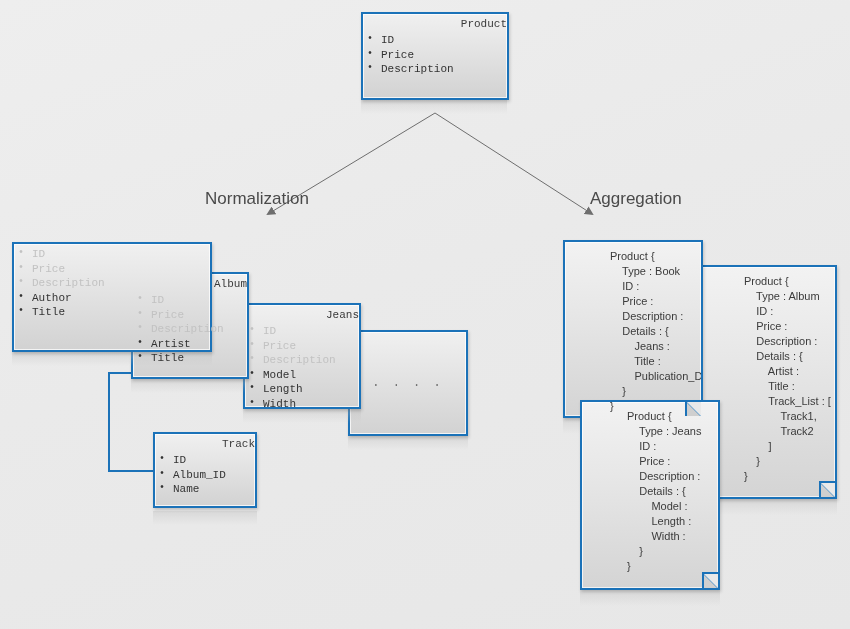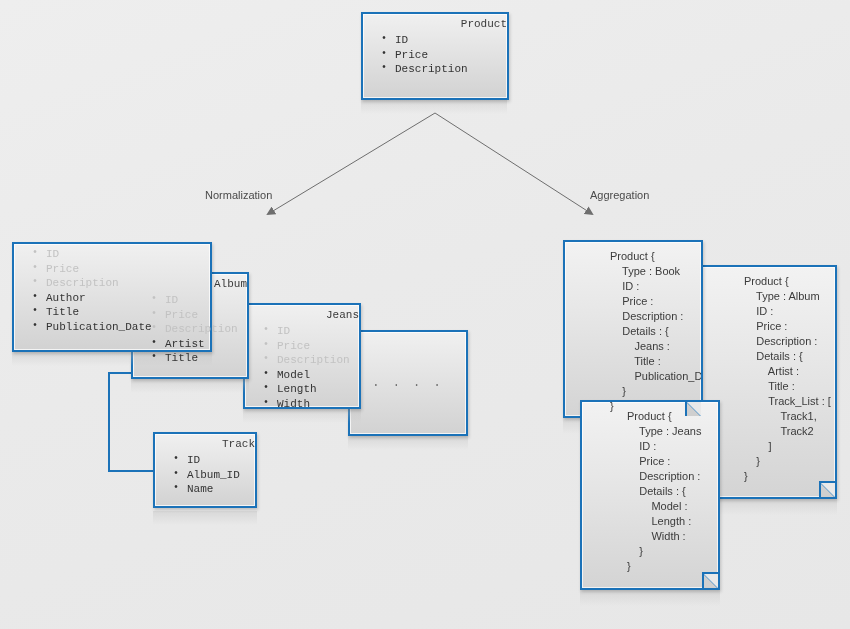--- a/index.html
+++ b/index.html
@@ -38,21 +38,21 @@
     font-size: 11px;
     color: #3a3a3a;
     padding-top: 4px;
     letter-spacing: 0px;
     position: relative;
     z-index: 2;
   }
   .ebox-list {
     list-style: none;
     margin: 3px 0 0 0;
-    padding: 0 0 0 16px;
+    padding: 0 0 0 2px;
     position: relative;
     z-index: 2;
   }
   .ebox-list li {
     font-family: "Liberation Mono", "DejaVu Sans Mono", monospace;
     font-size: 11px;
     line-height: 14.6px;
     color: #333333;
     white-space: nowrap;
     position: relative;
@@ -126,21 +126,21 @@
     font-size: 11px;
     line-height: 15px;
     color: #3b3b3b;
     white-space: pre;
   }
 
   
   .edge-label {
     position: absolute;
     font-family: "Liberation Sans", sans-serif;
-    font-size: 11px;
+    font-size: 17px;
     color: #4a4a4a;
     white-space: nowrap;
   }
   .connector {
     position: absolute;
     border-color: #1b72b8;
     border-style: solid;
     border-width: 0;
     box-sizing: border-box;
   }
@@ -215,21 +215,20 @@
   </div>
 
   <div class="reflect" style="left:12px; top:352px; width:200px; height:14px;"></div>
   <div class="ebox" style="left:12px; top:242px; width:200px; height:110px;">
     <ul class="ebox-list">
         <li class="faded">ID</li>
         <li class="faded">Price</li>
         <li class="faded">Description</li>
         <li>Author</li>
         <li>Title</li>
-        <li>Publication_Date</li>
       </ul>
   </div>
 
   <div class="reflect" style="left:153px; top:511px; width:104px; height:14px;"></div>
   <div class="ebox" style="left:153px; top:432px; width:104px; height:76px;">
     <div class="ebox-title">Track</div>
     <ul class="ebox-list">
         <li>ID</li>
         <li>Album_ID</li>
         <li>Name</li>

